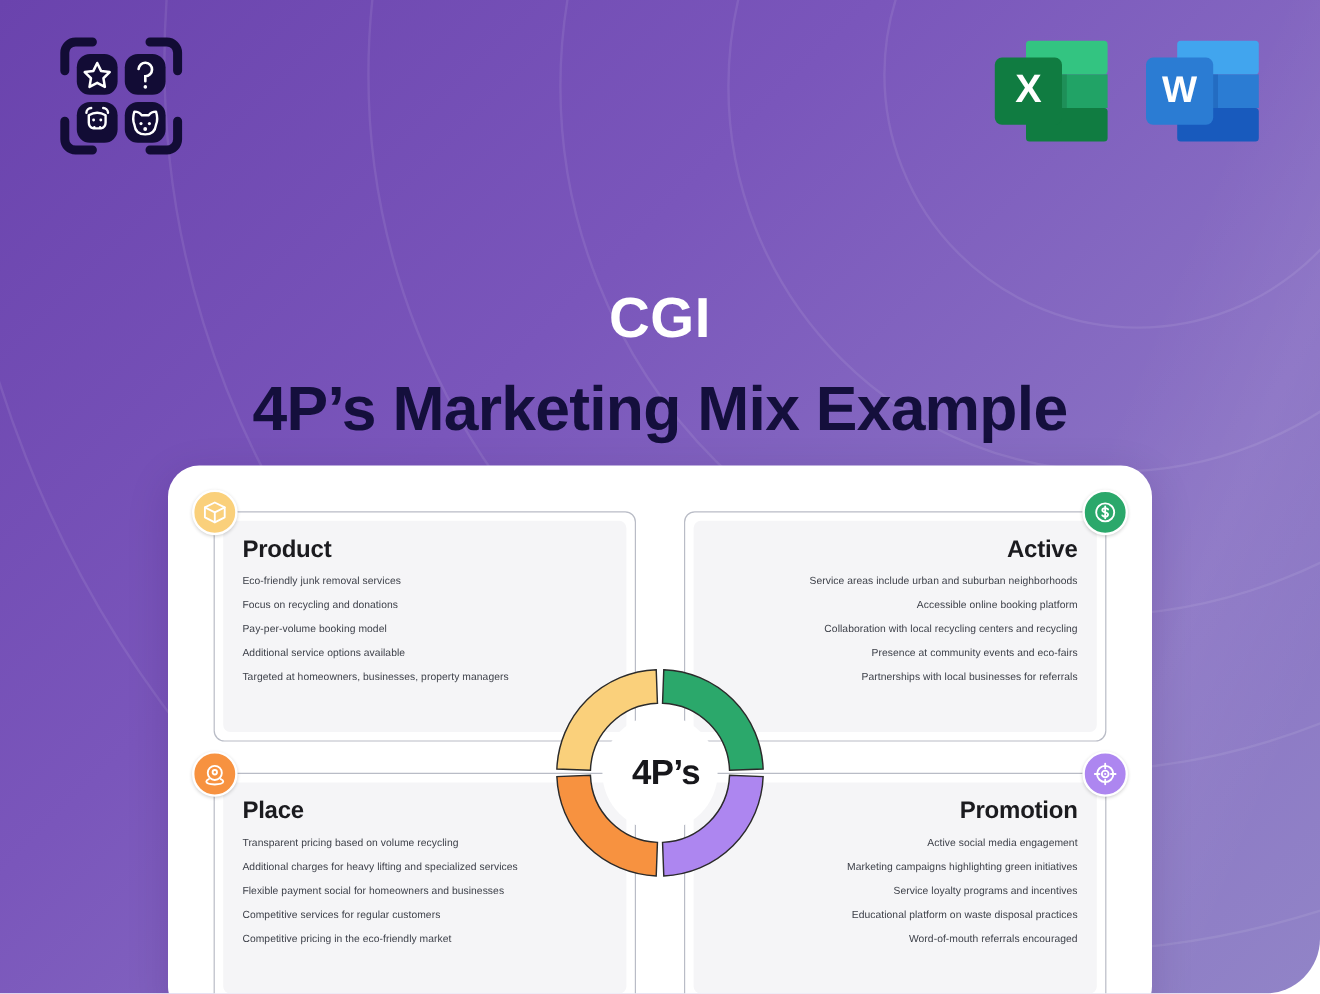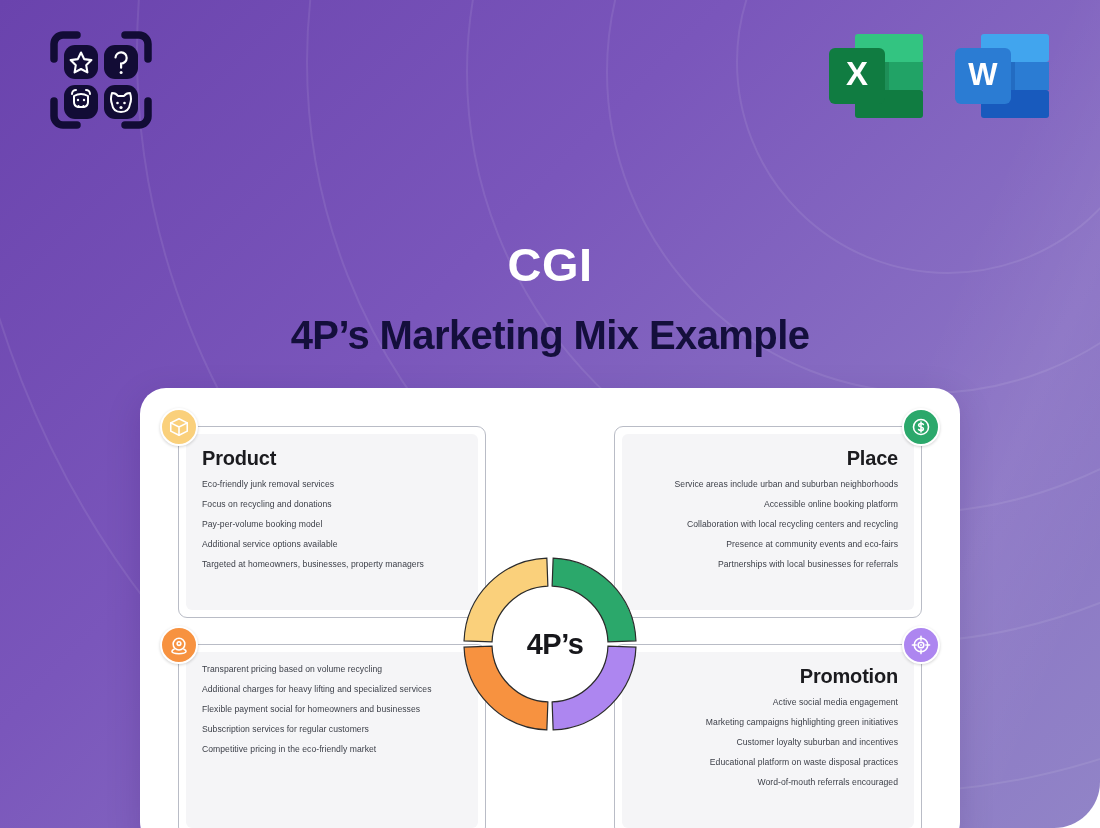--- a/index.html
+++ b/index.html
@@ -40,35 +40,35 @@
 
   
   .eyebrow{
     position:absolute;top:205px;left:0;width:1100px;text-align:center;
     color:#ffffff;font-size:47px;font-weight:700;letter-spacing:0.5px;
     line-height:1.0;
     margin-top:36px;
   }
   .main-title{
     position:absolute;top:312px;left:0;width:1100px;text-align:center;
-    color:#140f3c;font-size:40px;font-weight:700;letter-spacing:-0.6px;
+    color:#140f3c;font-size:52px;font-weight:700;letter-spacing:-0.6px;
     line-height:1.15;
   }
 
   
   .card{
     position:absolute;left:140px;top:388px;width:820px;height:460px;
     background:#ffffff;border-radius:26px;
     box-shadow:0 10px 34px rgba(40,14,80,0.17);
   }
   .matrix{
     position:absolute;left:38px;top:38px;right:38px;bottom:0;
   }
   .quad{
-    position:absolute;width:308px;height:192px;
+    position:absolute;width:352px;height:192px;
     border:1.4px solid #b9bcc6;border-radius:9px;
     background:#ffffff;box-sizing:border-box;
   }
   .quad-inner{
     position:absolute;inset:7px;background:#f5f5f7;border-radius:6px;
     padding:13px 16px 10px 16px;box-sizing:border-box;
   }
   .q-tl{left:0;top:0;}
   .q-tr{right:0;top:0;}
   .q-bl{left:0;top:218px;}
@@ -208,65 +208,66 @@
       </div>
 
       <div class="quad q-tr q-right">
         <div class="badge badge-tr" style="background:#2BA86B;">
           <svg width="22" height="22" viewBox="0 0 24 24" fill="none" stroke="#ffffff" stroke-width="1.7" stroke-linecap="round">
             <circle cx="12" cy="12" r="8.2"></circle>
             <path d="M14.6 9.3a3 3 0 0 0-2.6-1.2c-1.6 0-2.6.8-2.6 1.9 0 2.6 5.2 1.3 5.2 3.9 0 1.1-1 2-2.6 2a3 3 0 0 1-2.6-1.2M12 6.6v10.8"></path>
           </svg>
         </div>
         <div class="quad-inner">
-          <div class="q-title">Place</div>
+          <div class="q-title">Active</div>
           <ul class="q-list">
             <li>Service areas include urban and suburban neighborhoods</li>
             <li>Accessible online booking platform</li>
             <li>Collaboration with local recycling centers and recycling</li>
             <li>Presence at community events and eco-fairs</li>
             <li>Partnerships with local businesses for referrals</li>
           </ul>
         </div>
       </div>
 
       <div class="quad q-bl">
         <div class="badge badge-tl" style="background:#F79240;">
           <svg width="22" height="22" viewBox="0 0 24 24" fill="none" stroke="#ffffff" stroke-width="1.7" stroke-linecap="round" stroke-linejoin="round">
             <circle cx="12" cy="11" r="6.4"></circle>
             <circle cx="12" cy="10.4" r="2"></circle>
             <path d="M6.6 16.6c-1.4.6-2.3 1.4-2.3 2.3 0 1.7 3.4 2.6 7.7 2.6s7.7-.9 7.7-2.6c0-.9-.9-1.7-2.3-2.3"></path>
           </svg>
         </div>
         <div class="quad-inner">
+          <div class="q-title">Place</div>
           <ul class="q-list">
             <li>Transparent pricing based on volume recycling</li>
             <li>Additional charges for heavy lifting and specialized services</li>
             <li>Flexible payment social for homeowners and businesses</li>
-            <li>Subscription services for regular customers</li>
+            <li>Competitive services for regular customers</li>
             <li>Competitive pricing in the eco-friendly market</li>
           </ul>
         </div>
       </div>
 
       <div class="quad q-br q-right">
         <div class="badge badge-tr" style="background:#AD86F0;">
           <svg width="22" height="22" viewBox="0 0 24 24" fill="none" stroke="#ffffff" stroke-width="1.7" stroke-linecap="round">
             <circle cx="12" cy="12" r="7.4"></circle>
             <circle cx="12" cy="12" r="3.1"></circle>
             <path d="M12 2.6v4.2M12 17.2v4.2M2.6 12h4.2M17.2 12h4.2"></path>
             <circle cx="12" cy="12" r="1" fill="#ffffff" stroke="none"></circle>
           </svg>
         </div>
         <div class="quad-inner">
           <div class="q-title">Promotion</div>
           <ul class="q-list">
             <li>Active social media engagement</li>
             <li>Marketing campaigns highlighting green initiatives</li>
-            <li>Customer loyalty suburban and incentives</li>
+            <li>Service loyalty programs and incentives</li>
             <li>Educational platform on waste disposal practices</li>
             <li>Word-of-mouth referrals encouraged</li>
           </ul>
         </div>
       </div>
 
       <div class="donut-wrap">
         <svg width="176" height="176" viewBox="0 0 176 176" id="donut-svg" aria-hidden="true">
             <path d="M91.15135894876381 2.05775813503557 A86 86 0 0 1 173.94224186496444 84.84864105123616 L145.96104683916207 85.87466489501973 A58 58 0 0 0 90.12533510498025 30.03895316083794 Z" fill="#2BA86B" stroke="#2b2b2b" stroke-width="1.2"></path>
             <path d="M173.94224186496444 91.15135894876384 A86 86 0 0 1 91.15135894876381 173.94224186496444 L90.12533510498025 145.96104683916207 A58 58 0 0 0 145.96104683916207 90.12533510498027 Z" fill="#AD86F0" stroke="#2b2b2b" stroke-width="1.2"></path>

